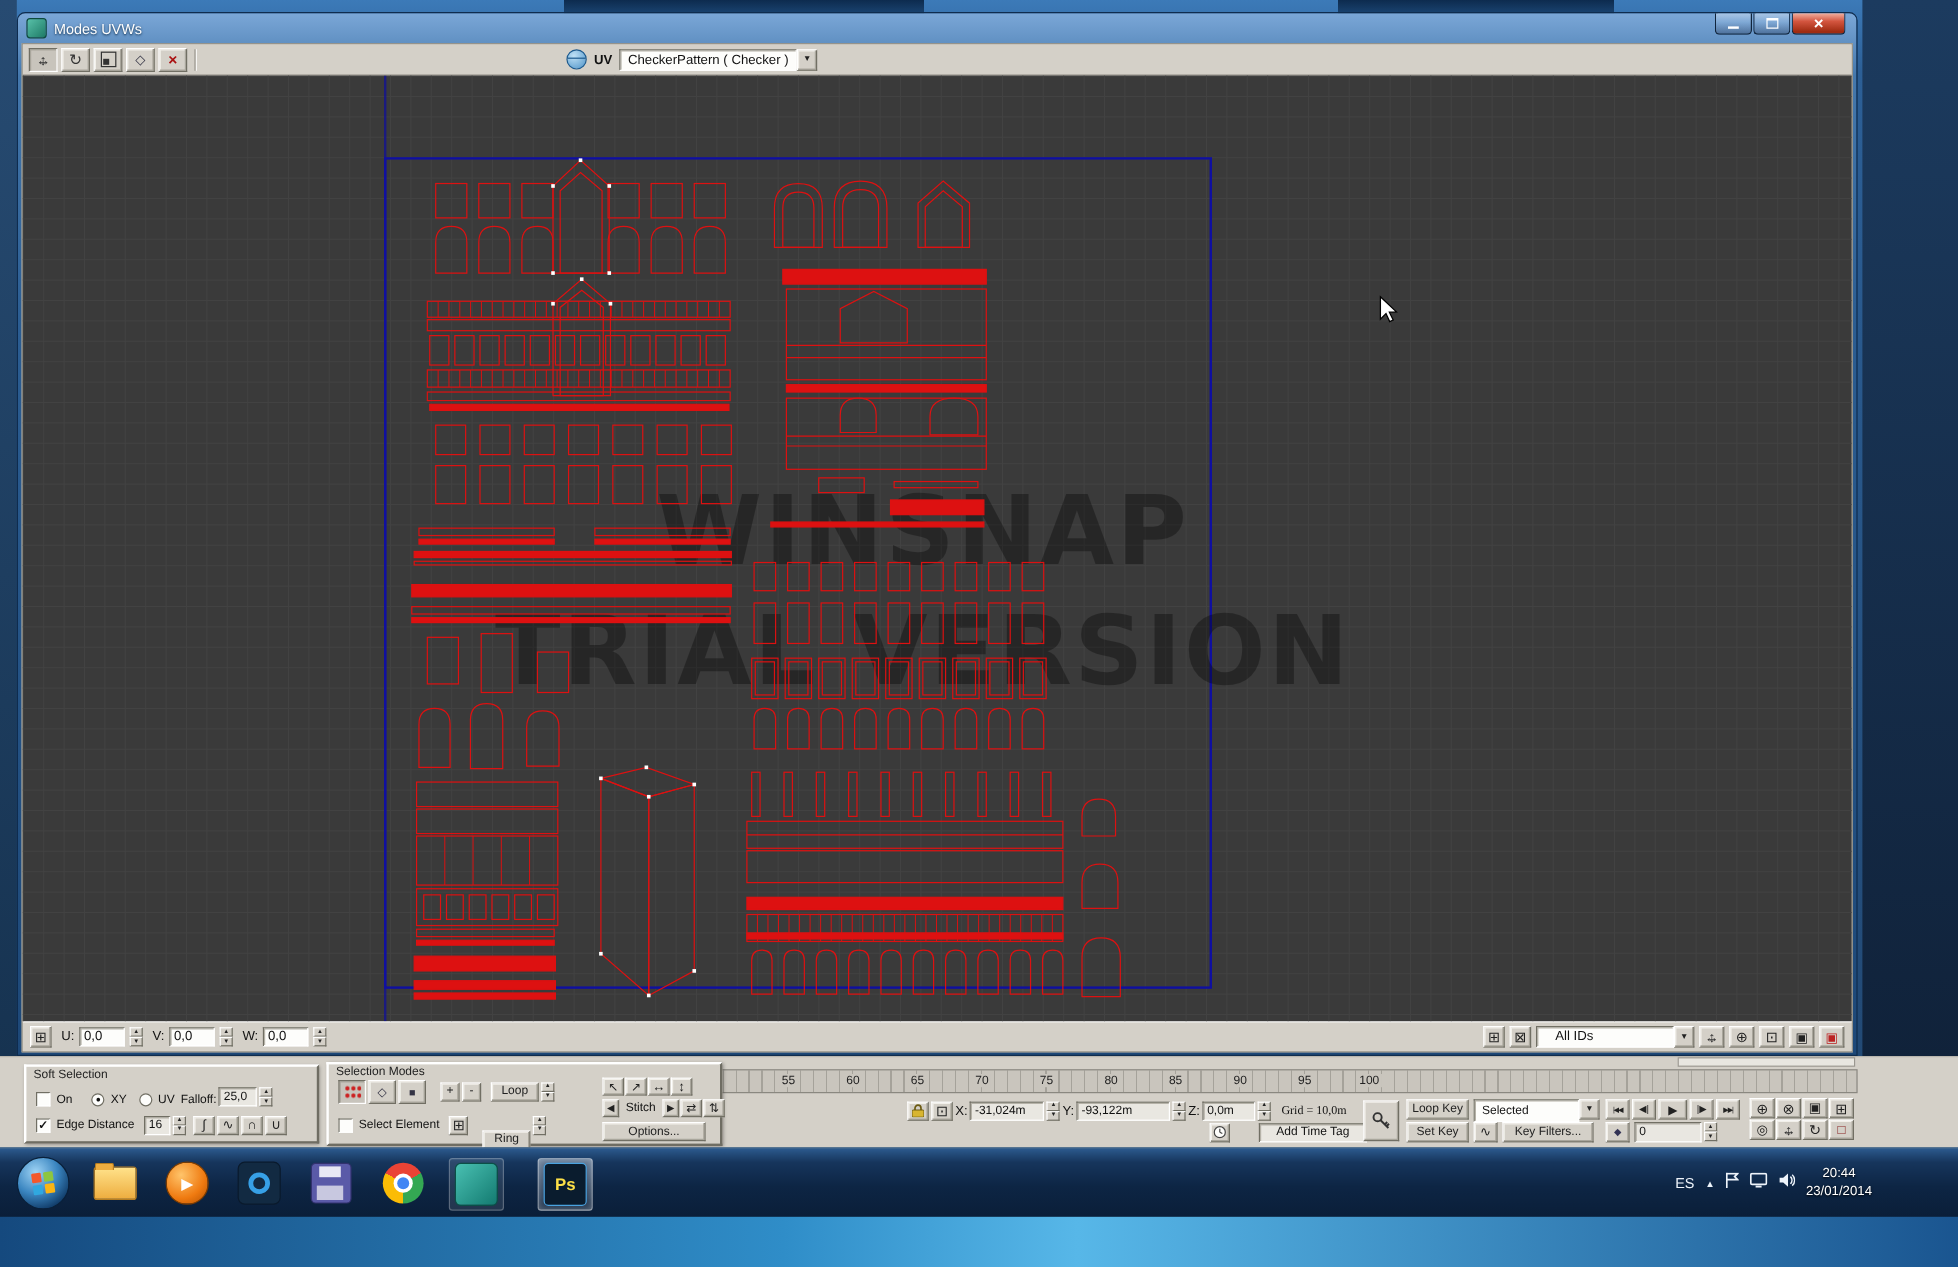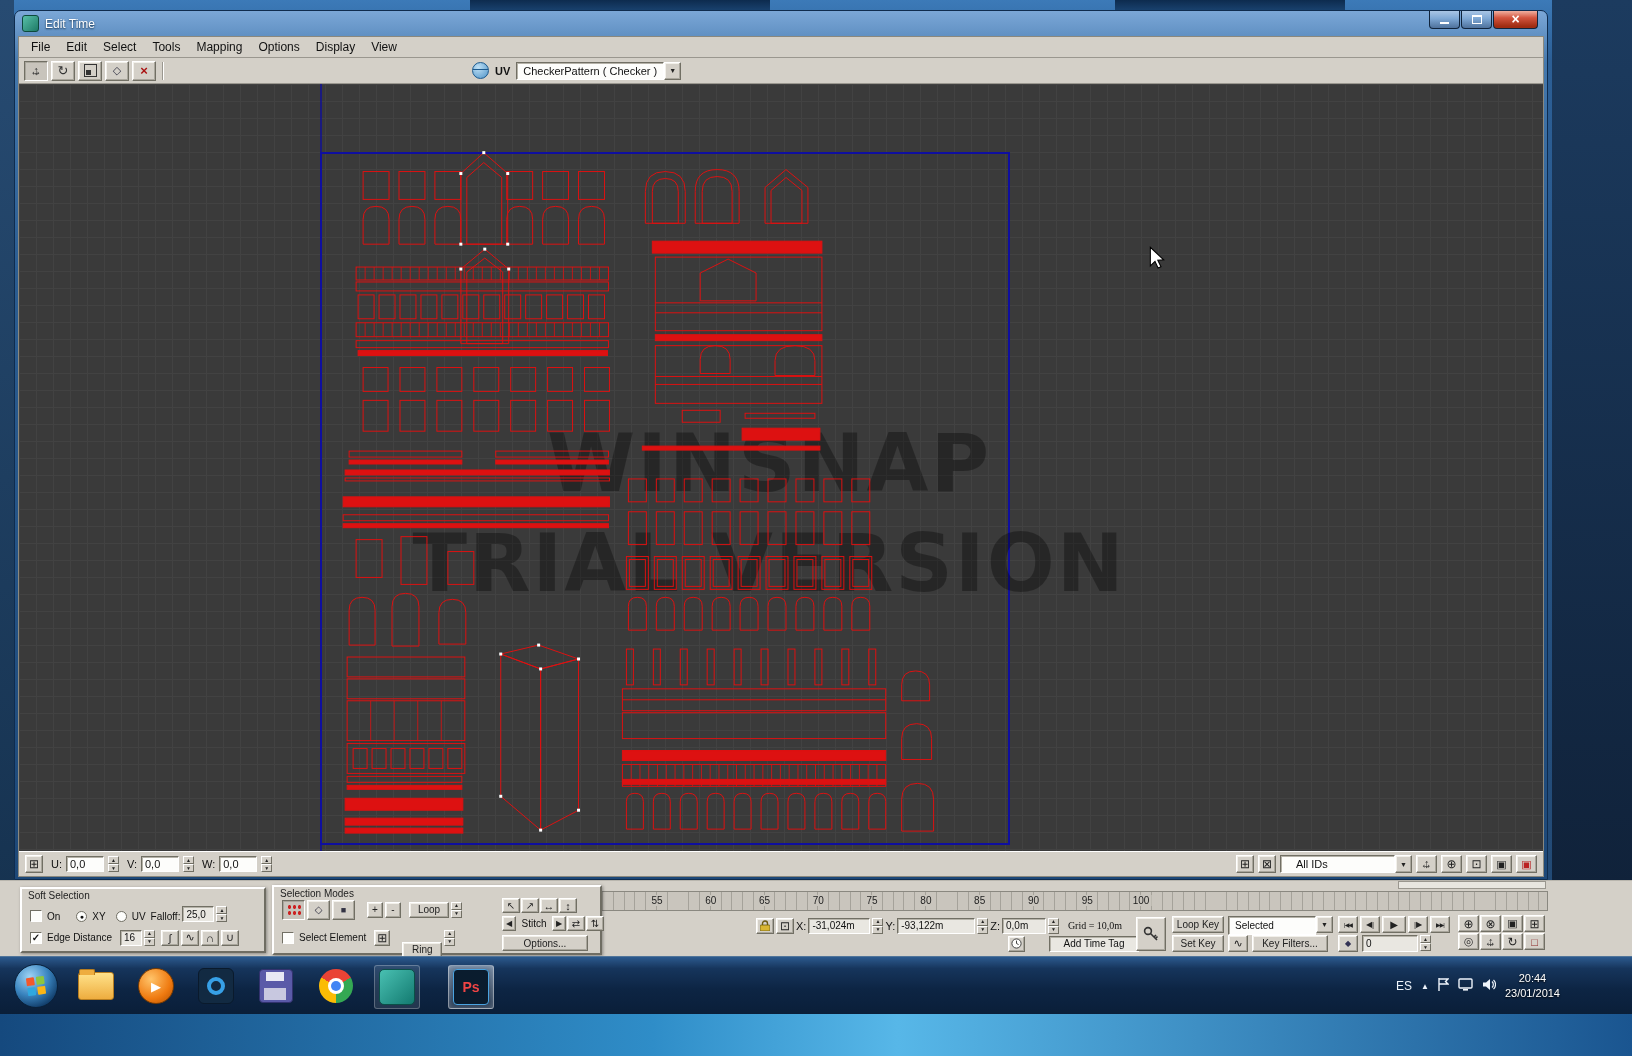--- a/index.html
+++ b/index.html
@@ -160,21 +160,21 @@
   .ic-blue::after{content:"";width:18px;height:18px;border-radius:50%;border:4px solid #37a0e6;box-sizing:border-box;}
   .ic-floppy{width:32px;height:32px;border-radius:4px;background:#5a5aa8;position:relative;border:1px solid #32326e;}
   .ic-floppy::before{content:"";position:absolute;left:6px;top:2px;width:18px;height:9px;background:#e8e8f4;}
   .ic-floppy::after{content:"";position:absolute;left:4px;bottom:2px;width:22px;height:12px;background:#c8c8e0;}
   .ic-chrome{width:34px;height:34px;border-radius:50%;position:relative;
     background:conic-gradient(from -60deg,#ea4335 0 120deg,#34a853 0 240deg,#fbbc05 0 360deg);}
   .ic-chrome::before{content:"";position:absolute;inset:9px;background:#fff;border-radius:50%;}
   .ic-chrome::after{content:"";position:absolute;inset:12px;background:#4285f4;border-radius:50%;}
   .ic-max{width:34px;height:34px;border-radius:5px;background:linear-gradient(135deg,#49c0b2,#137a70);border:1px solid #0b4f47;}
   .ic-ps{width:34px;height:34px;border-radius:4px;background:#0a1c2e;border:1px solid #4aa3e0;
-    display:flex;align-items:center;justify-content:center;color:#ef4444;font-size:14px;font-weight:bold;}
+    display:flex;align-items:center;justify-content:center;color:#fde047;font-size:14px;font-weight:bold;}
   .tray{position:absolute;left:1396px;top:0;height:100%;display:flex;align-items:center;gap:9px;color:#eef4fb;}
   .tray-lang{font-size:12px;}
   .tray-up::after{content:"▲";font-size:8px;color:#eef4fb;}
   .clock{text-align:center;font-size:11px;line-height:1.35;color:#fff;text-shadow:0 1px 2px #000;}
   #below-bar{position:absolute;left:0;top:1014px;width:1632px;height:42px;
     background:linear-gradient(90deg,#15497e,#2f8dc8 40%,#57b7e8 55%,#1a5590 100%);}
   .cursor{position:absolute;left:1148px;top:246px;z-index:50;}
 </style>
 </head>
 <body>
@@ -182,45 +182,35 @@
 <div id="screen">
 
   <div class="frag" style="left:470px;width:300px;"></div>
   <div class="frag" style="left:1115px;width:230px;"></div>
   <div class="band-left"></div>
   <div class="band-right"></div>
 
   <div id="uvw-window">
     <div class="titlebar">
       <span class="app-ico"></span>
-      <span class="title-text">Edit Time</span>
+      <span class="title-text">Modes UVWs</span>
       <span class="win-btns">
         <span class="wbtn">
             <i class="gi wbtn-min"></i>
           </span>
         <span class="wbtn">
             <i class="gi wbtn-max"></i>
           </span>
         <span class="wbtn close">
             <i class="gi wbtn-close"></i>
           </span>
       </span>
     </div>
     <div class="win-inner">
 
-      <div class="menubar">
-        <span class="menu-item">File</span>
-        <span class="menu-item">Edit</span>
-        <span class="menu-item">Select</span>
-        <span class="menu-item">Tools</span>
-        <span class="menu-item">Mapping</span>
-        <span class="menu-item">Options</span>
-        <span class="menu-item">Display</span>
-        <span class="menu-item">View</span>
-      </div>
 
       <div class="toolbar">
         <span class="btn tbtn pressed">
             <i class="cross"></i>
           </span>
         <span class="btn tbtn">
             <i class="gi g-rot"></i>
           </span>
         <span class="btn tbtn">
             <i class="i-scale"></i>

